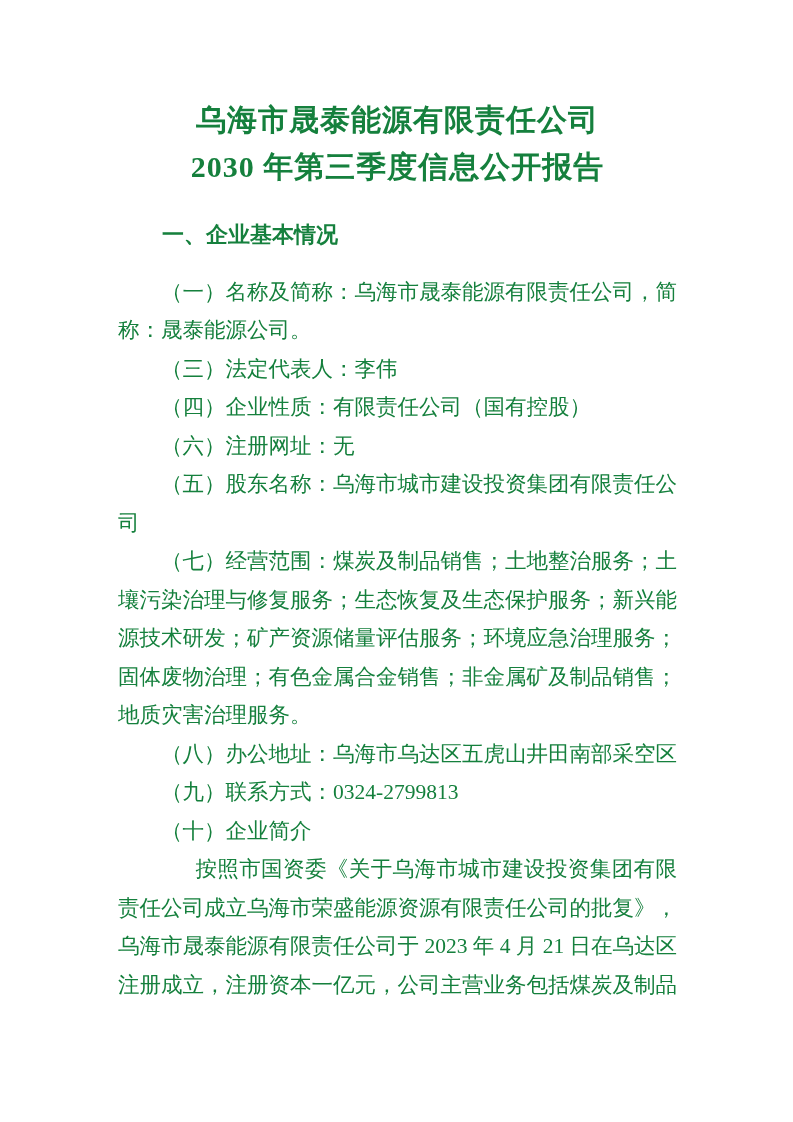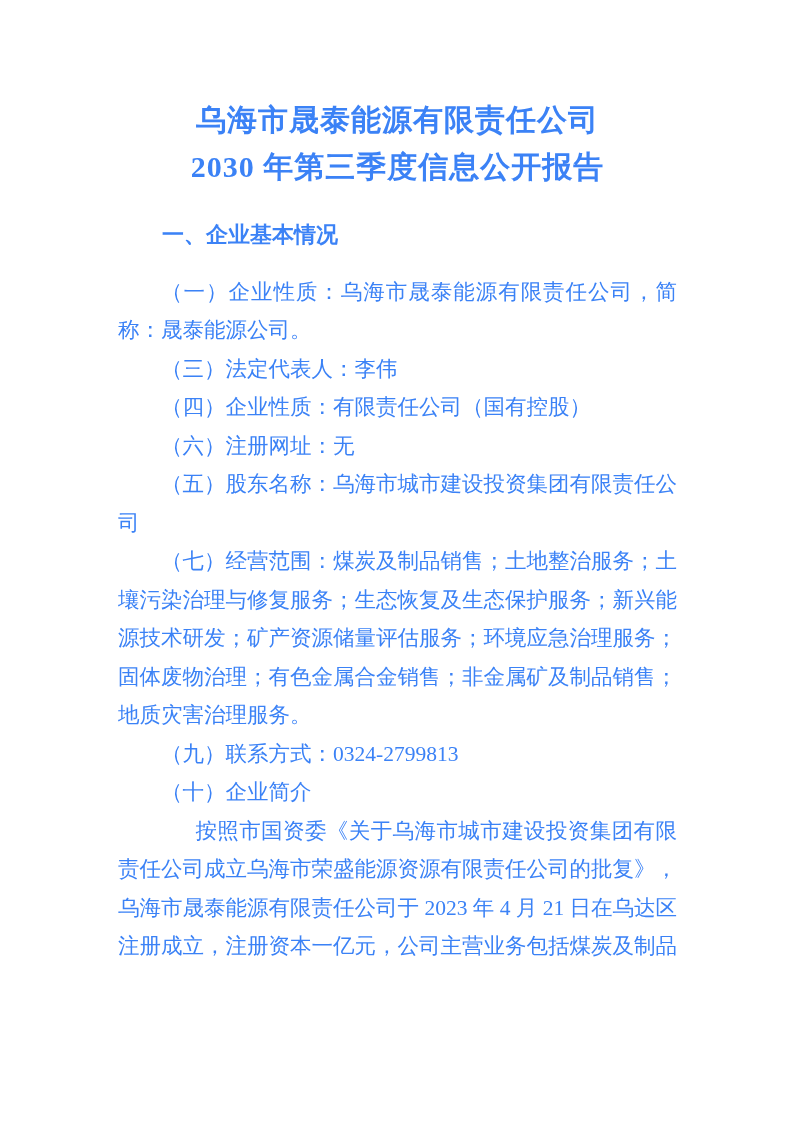--- a/index.html
+++ b/index.html
@@ -7,21 +7,21 @@
     padding: 0;
     background: #ffffff;
   }
   .page {
     position: relative;
     width: 793px;
     height: 1122px;
     background: #ffffff;
     box-sizing: border-box;
     padding: 96px 116px 0 118px;
-    color: #3b82f6;
+    color: #15803d;
     font-family: "Liberation Serif", serif;
     overflow: hidden;
   }
   .doc-title {
     text-align: center;
     font-weight: bold;
     font-size: 30px;
     line-height: 47px;
     font-family: "Liberation Serif", serif;
     letter-spacing: 1px;
@@ -53,24 +53,25 @@
 <div class="page">
 
   <div class="doc-title">
     <div>乌海市晟泰能源有限责任公司</div>
     <div>2030 年第三季度信息公开报告</div>
   </div>
 
   <h2 class="section-heading">一、企业基本情况</h2>
 
   <div class="doc-body">
-    <p>（一）企业性质：乌海市晟泰能源有限责任公司，简称：晟泰能源公司。</p>
+    <p>（一）名称及简称：乌海市晟泰能源有限责任公司，简称：晟泰能源公司。</p>
     <p>（三）法定代表人：李伟</p>
     <p>（四）企业性质：有限责任公司（国有控股）</p>
     <p>（六）注册网址：无</p>
     <p>（五）股东名称：乌海市城市建设投资集团有限责任公司</p>
     <p>（七）经营范围：煤炭及制品销售；土地整治服务；土壤污染治理与修复服务；生态恢复及生态保护服务；新兴能源技术研发；矿产资源储量评估服务；环境应急治理服务；固体废物治理；有色金属合金销售；非金属矿及制品销售；地质灾害治理服务。</p>
+    <p>（八）办公地址：乌海市乌达区五虎山井田南部采空区</p>
     <p>（九）联系方式：0324-2799813</p>
     <p>（十）企业简介</p>
     <p class="deep-indent">按照市国资委《关于乌海市城市建设投资集团有限责任公司成立乌海市荣盛能源资源有限责任公司的批复》，乌海市晟泰能源有限责任公司于 2023 年 4 月 21 日在乌达区注册成立，注册资本一亿元，公司主营业务包括煤炭及制品</p>
   </div>
 
 </div>
 
 </body></html>

